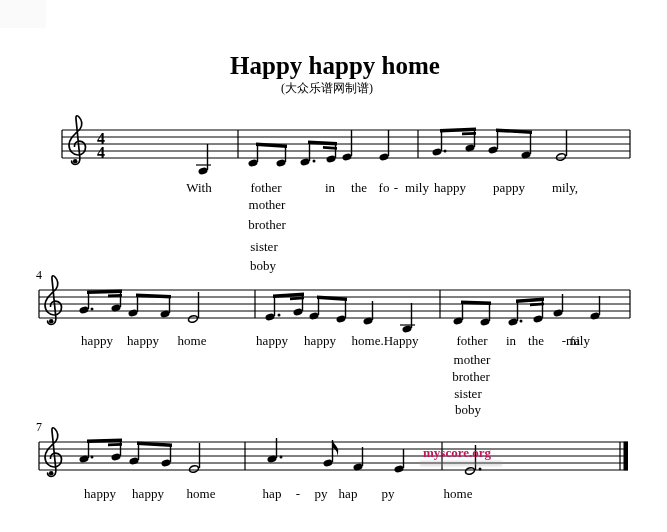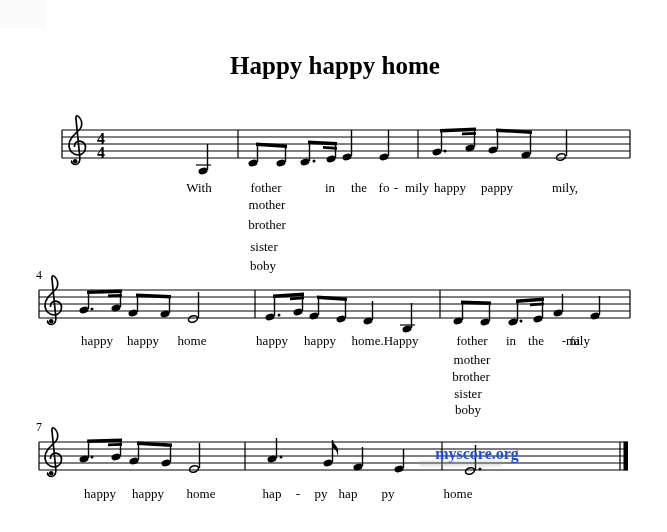--- a/index.html
+++ b/index.html
@@ -8,30 +8,31 @@
   .corner{position:absolute;left:0;top:0;width:46px;height:28px;background:#fafafa;}
   .title{position:absolute;left:335px;top:52px;transform:translateX(-50%);margin:0;
          font-size:25px;font-weight:bold;white-space:nowrap;}
   .subtitle{position:absolute;left:327px;top:80px;transform:translateX(-50%);
             font-size:12px;white-space:nowrap;}
   #score-svg{position:absolute;left:0;top:0;}
   #lyrics-layer{position:absolute;left:0;top:0;width:587px;height:532px;}
   .lyric{position:absolute;transform:translateX(-50%);font-size:13px;white-space:nowrap;}
   .measure-num{position:absolute;font-size:12px;white-space:nowrap;}
   .watermark{position:absolute;left:457px;top:445px;transform:translateX(-50%);
-             font-size:16px;font-weight:bold;color:#1d4ed8;white-space:nowrap;margin-left:20px;}
+             font-size:13px;font-weight:bold;color:#be185d;white-space:nowrap;}
   .watermark-ghost{position:absolute;left:420px;top:461px;width:82px;height:5px;
              background:#9a9a9a;opacity:.3;filter:blur(1px);}
 </style>
 </head>
 <body>
 
 <div class="page">
   <div class="corner"></div>
   <h1 class="title">Happy happy home</h1>
+  <div class="subtitle">(大众乐谱网制谱)</div>
   <svg id="score-svg" width="667" height="532" viewBox="0 0 667 532">
       <line x1="62" x2="630" y1="130" y2="130" stroke="#000" stroke-width="1"></line>
       <line x1="62" x2="630" y1="137" y2="137" stroke="#000" stroke-width="1"></line>
       <line x1="62" x2="630" y1="144" y2="144" stroke="#000" stroke-width="1"></line>
       <line x1="62" x2="630" y1="151" y2="151" stroke="#000" stroke-width="1"></line>
       <line x1="62" x2="630" y1="158" y2="158" stroke="#000" stroke-width="1"></line>
       <line x1="62" x2="62" y1="130" y2="158" stroke="#000" stroke-width="1.2"></line>
       <line x1="238" x2="238" y1="130" y2="158" stroke="#000" stroke-width="1.2"></line>
       <line x1="418" x2="418" y1="130" y2="158" stroke="#000" stroke-width="1.2"></line>
       <line x1="630" x2="630" y1="130" y2="158" stroke="#000" stroke-width="1.2"></line>
@@ -172,21 +173,21 @@
     </svg>
   <div id="lyrics-layer">
       <span class="lyric" style="left: 199px; top: 180px;">With</span>
       <span class="lyric" style="left: 266px; top: 180px;">fother</span>
       <span class="lyric" style="left: 330px; top: 180px;">in</span>
       <span class="lyric" style="left: 359px; top: 180px;">the</span>
       <span class="lyric" style="left: 384px; top: 180px;">fo</span>
       <span class="lyric" style="left: 396px; top: 180px;">-</span>
       <span class="lyric" style="left: 417px; top: 180px;">mily</span>
       <span class="lyric" style="left: 450px; top: 180px;">happy</span>
-      <span class="lyric" style="left: 497px; top: 180px;">pappy</span>
+      <span class="lyric" style="left: 509px; top: 180px;">pappy</span>
       <span class="lyric" style="left: 565px; top: 180px;">mily,</span>
       <span class="lyric" style="left: 267px; top: 197px;">mother</span>
       <span class="lyric" style="left: 267px; top: 217px;">brother</span>
       <span class="lyric" style="left: 264px; top: 239px;">sister</span>
       <span class="lyric" style="left: 263px; top: 258px;">boby</span>
       <span class="lyric" style="left: 97px; top: 333px;">happy</span>
       <span class="lyric" style="left: 143px; top: 333px;">happy</span>
       <span class="lyric" style="left: 192px; top: 333px;">home</span>
       <span class="lyric" style="left: 272px; top: 333px;">happy</span>
       <span class="lyric" style="left: 320px; top: 333px;">happy</span>

